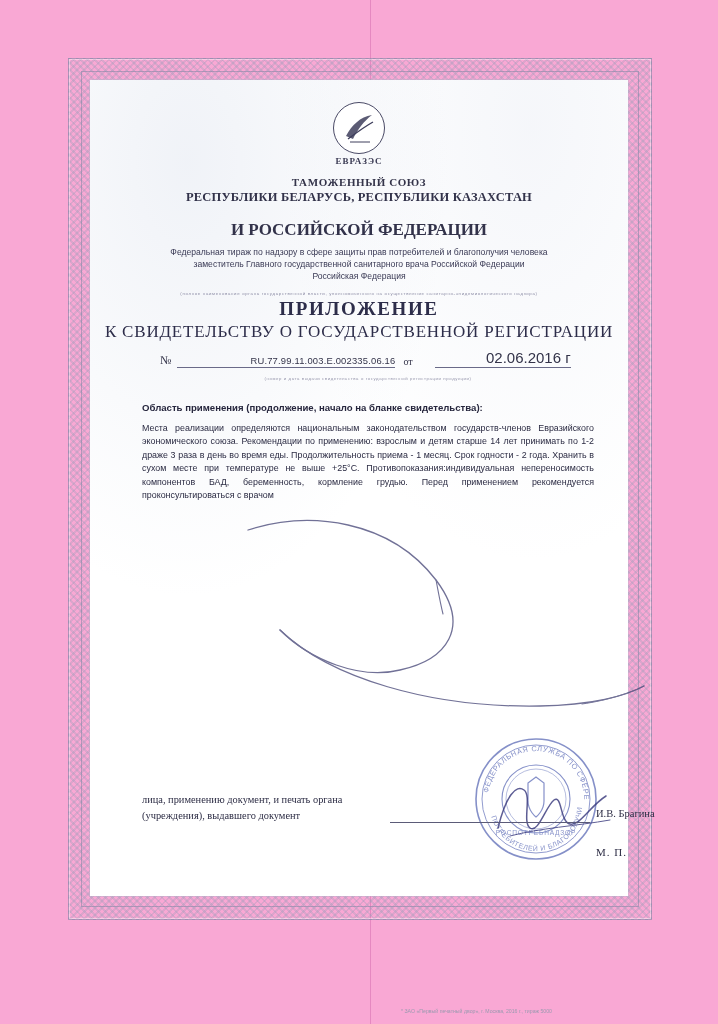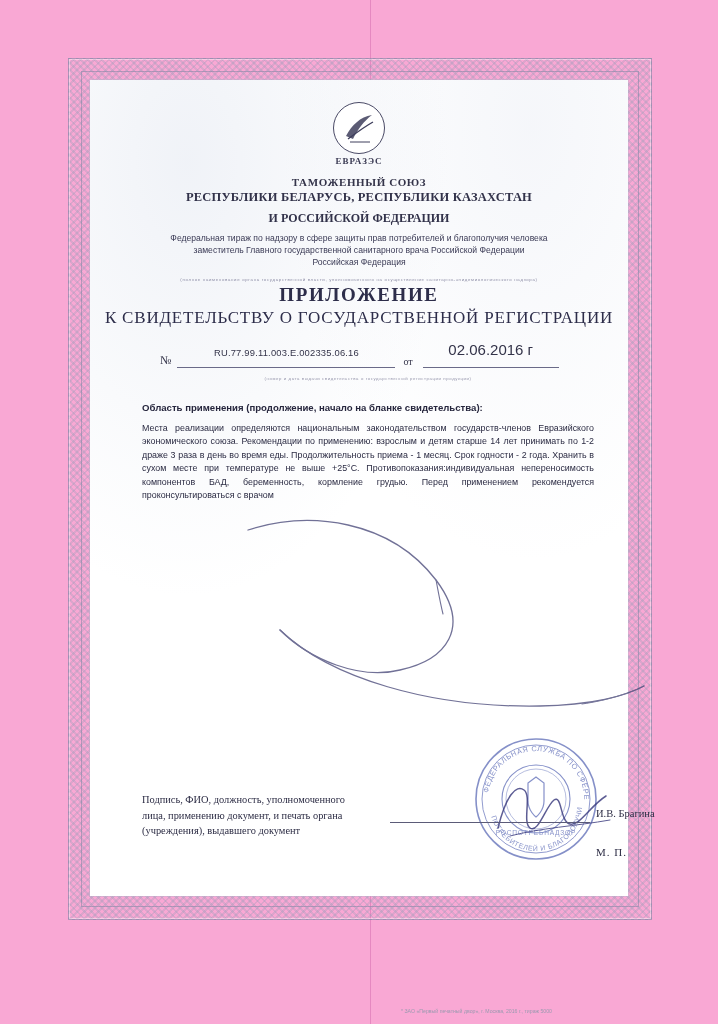--- a/index.html
+++ b/index.html
@@ -124,24 +124,24 @@
   .head .l2 {
     font-family: "Liberation Serif", serif;
     font-size: 12.5px;
     font-weight: bold;
     letter-spacing: 0.2px;
     color: #32324a;
     margin-top: 2px;
   }
   .head .l3 {
     font-family: "Liberation Serif", serif;
-    font-size: 12px;
+    font-size: 17px;
     font-weight: bold;
     color: #32324a;
-    margin-top: 6px;
+    margin-top: 15px;
   }
   .agency {
     margin-top: 6px;
     font-family: "Liberation Sans", sans-serif;
     font-size: 8.6px;
     line-height: 12px;
     color: #3a3a55;
   }
   .agency div { white-space: nowrap; }
 
@@ -182,30 +182,30 @@
     font-family: "Liberation Serif", serif;
     font-size: 11px;
     color: #333349;
     display: flex;
     align-items: flex-end;
   }
   .numrow .nolabel { margin-right: 6px; font-size: 12px; }
   .numrow .line {
     border-bottom: 0.8px solid #6a6a88;
     flex: 0 0 auto;
-    text-align: center;
-    padding-bottom: 9px;
+    text-align: right;
+    padding-bottom: 1px;
   }
   .numrow .regno {
     width: 218px;
     font-family: "Liberation Sans", sans-serif;
     font-size: 9.4px;
     letter-spacing: 0.2px;
   }
-  .numrow .ot { margin: 0 10px 1px 8px; font-size: 10px; }
+  .numrow .ot { margin: 0 22px 1px 8px; font-size: 10px; }
   .numrow .date {
     width: 136px;
     font-family: "Liberation Sans", sans-serif;
     font-size: 15px;
   }
   .micro2 {
     position: absolute;
     top: 296px;
     left: 70px;
     right: 52px;
@@ -390,21 +390,20 @@
       <path d="M56 48 L64 42 L72 48 L72 66 C72 76, 64 82, 64 82 C64 82, 56 76, 56 66 Z" fill="none" stroke="#3b4da8" stroke-width="1.2"></path>
       <text x="64" y="100" text-anchor="middle" fill="#3b4da8" font-size="6.6" font-family="Liberation Sans, sans-serif" letter-spacing="0.8">РОСПОТРЕБНАДЗОР</text>
     </svg>
 
     <svg class="stamp-sig" viewBox="0 0 150 90">
       <path d="M18 62 C26 30, 36 18, 44 24 C52 30, 42 56, 50 62 C58 68, 66 40, 74 34 C82 28, 80 56, 90 58 C100 60, 110 40, 126 30" fill="none" stroke="#35357a" stroke-width="1.5" stroke-linecap="round"></path>
       <path d="M30 70 C60 62, 96 60, 130 54" fill="none" stroke="#35357a" stroke-width="1" stroke-linecap="round"></path>
     </svg>
 
     <div class="sigblock">
-      <div>Подпись, ФИО, должность, уполномоченного</div>
       <div>лица, применению документ, и печать органа</div>
       <div>(учреждения), выдавшего документ</div>
     </div>
     <div class="sig-line"></div>
     <div class="sig-name">И.В. Брагина</div>
     <div class="mp">М. П.</div>
 
     <div class="printfoot">* ЗАО «Первый печатный двор», г. Москва, 2016 г., тираж 5000</div>
 
   </div>

